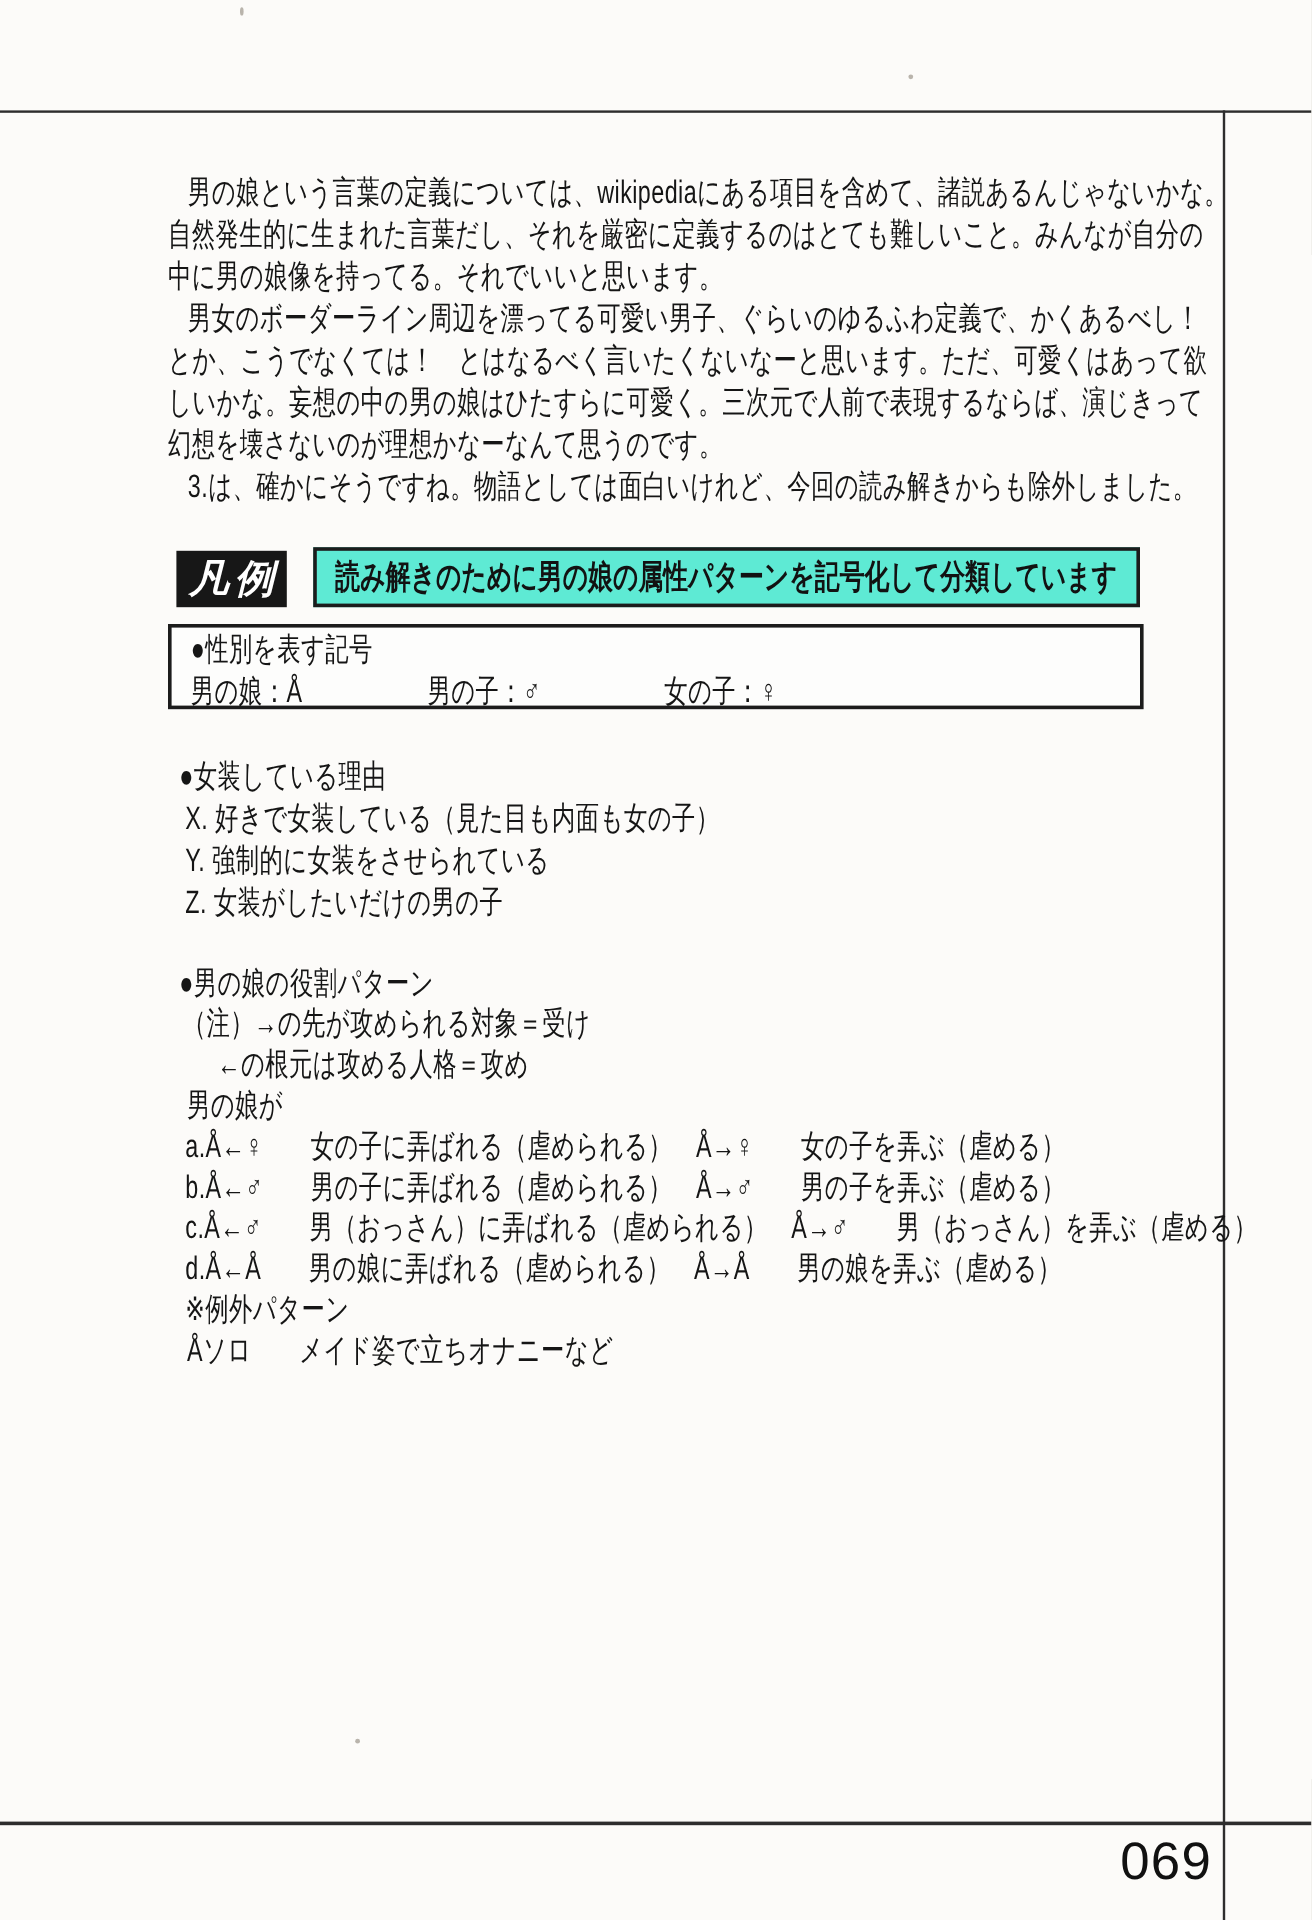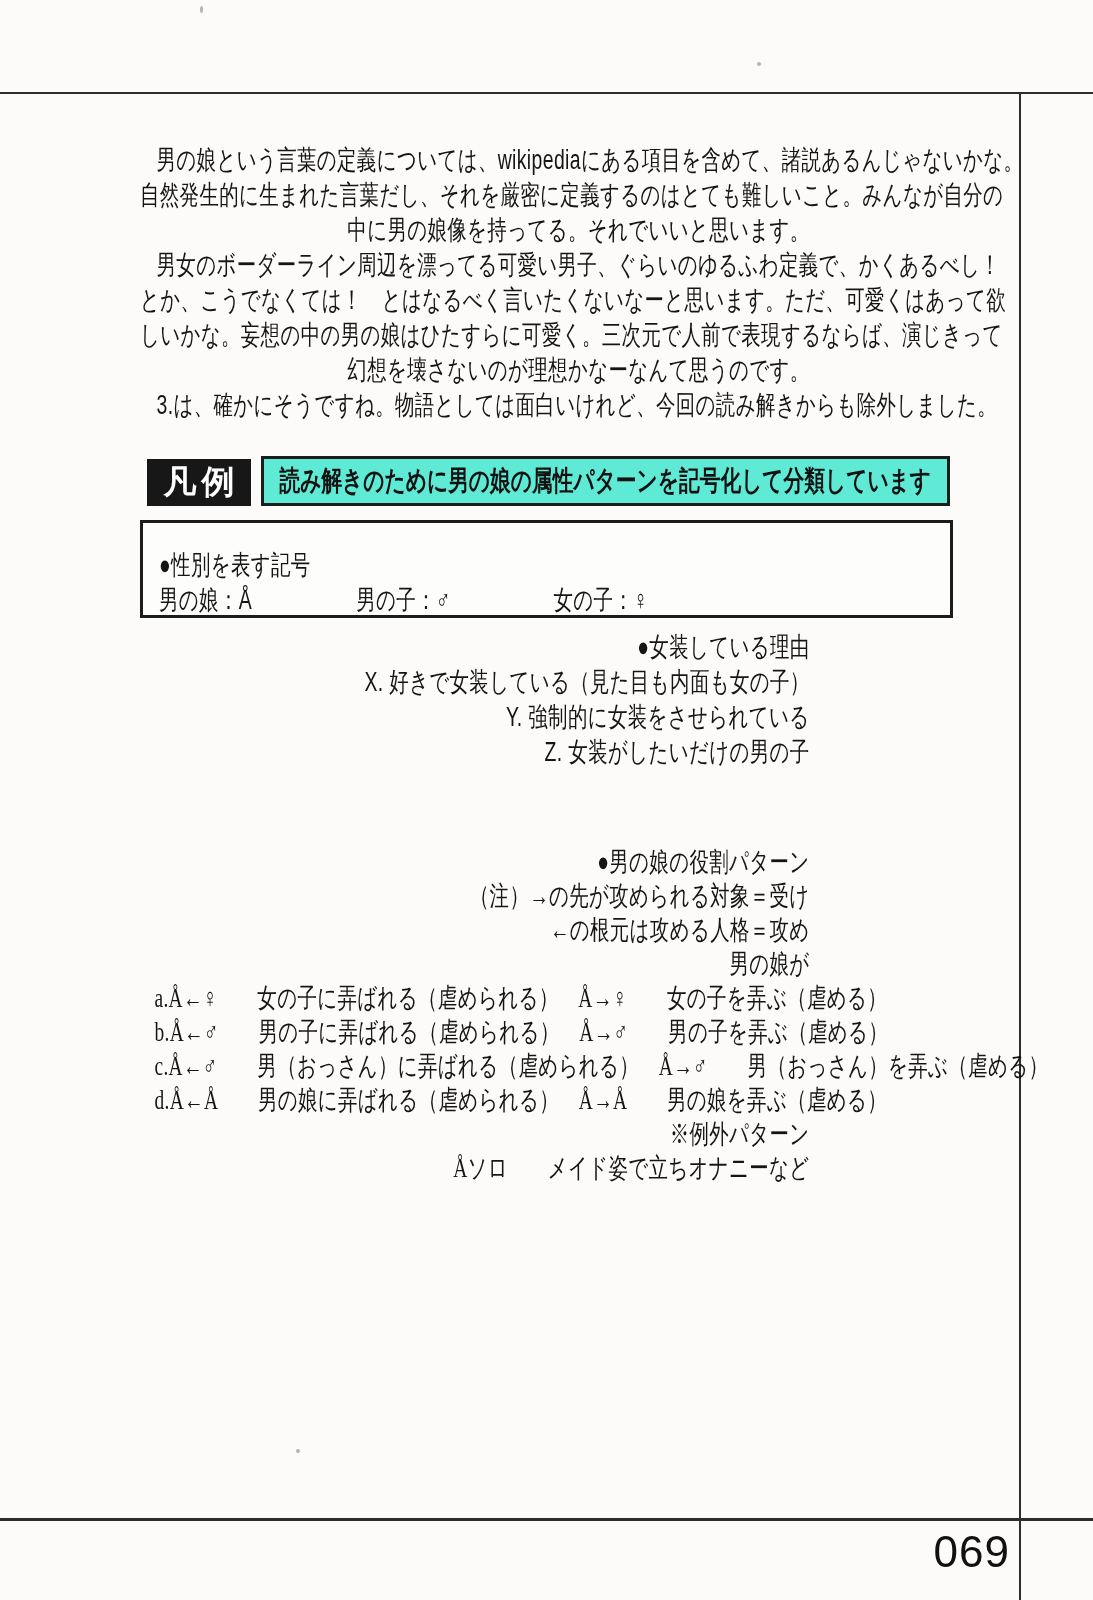--- a/index.html
+++ b/index.html
@@ -14,54 +14,55 @@
   .rule-top { left:0; top:92px; width:1093px; height:2px; }
   .rule-right { left:1019px; top:92px; width:2px; height:1508px; }
   .rule-bottom { left:0; top:1518px; width:1093px; height:3px; }
 
   
   .tx {
     font-size:27px; line-height:35px; white-space:pre;
     transform:scaleX(0.72); transform-origin:0 50%;
     letter-spacing:0.5px; color:#151515;
   }
-  .sec { position:absolute; left:140px; width:930px;text-align:right; }
+  .sec { position:absolute; left:140px; width:930px; }
   .indent { padding-left:23px; }
   .li  { padding-left:20px; }
   .li2 { padding-left:22px; }
   .note1 { padding-left:17px; }
   .note2 { padding-left:57px; }
   .heading { padding-left:13px; }
 
   .roles .tx { line-height:34px; }
 
   
   .legend-label {
-    position:absolute; left:147px; top:459px; width:104px; height:47px;
+    position:absolute; left:147px; top:459px; width:92px; height:47px;
     background:#171717; color:#ffffff;
     display:flex; align-items:center; justify-content:center;
     font-family:"Liberation Serif","DejaVu Serif",serif;
     font-weight:bold; font-size:33px; letter-spacing:5px; padding-left:5px;
     box-sizing:border-box;
+    font-style:italic;
   }
   .legend-title-box {
     position:absolute; left:261px; top:456px; width:689px; height:50px;
     box-sizing:border-box; border:3px solid #1c1c1c; background:#5eead4;
     display:flex; align-items:center; justify-content:center;
   }
   .legend-title-box .tx-center {
     font-size:28px; font-weight:bold; white-space:pre;
     transform:scaleX(0.74); transform-origin:50% 50%; color:#121212;
   }
 
   
   .symbol-box {
-    position:absolute; left:140px; top:520px; width:813px; height:98px;
+    position:absolute; left:140px; top:520px; width:813px; height:71px;
     box-sizing:border-box; border:3px solid #1c1c1c; background:#fdfdfc;
-    padding:25px 0 0 16px;
+    padding:1px 0 0 16px;
   }
   .symbol-row { display:block; }
   .symbol-row .sym { display:inline-block; width:274px; }
 
   .page-number {
     position:absolute; left:920px; top:1527px; width:90px;
     text-align:right; font-size:44px; color:#111; letter-spacing:1px;
   }
 
   
@@ -105,21 +106,21 @@
     <div class="tx symbol-row"><span class="sym">男の娘：Å</span><span class="sym">男の子：♂</span><span class="sym">女の子：♀</span></div>
   </div>
 
   <div class="sec" style="top:630px;">
     <div class="tx heading">●女装している理由</div>
     <div class="tx li">X. 好きで女装している（見た目も内面も女の子）</div>
     <div class="tx li">Y. 強制的に女装をさせられている</div>
     <div class="tx li">Z. 女装がしたいだけの男の子</div>
   </div>
 
-  <div class="sec roles" style="top:845px;font-family:Liberation Serif, serif;">
+  <div class="sec roles" style="top:802px;">
     <div class="tx heading">●男の娘の役割パターン</div>
     <div class="tx note1">（注）→の先が攻められる対象＝受け</div>
     <div class="tx note2">←の根元は攻める人格＝攻め</div>
     <div class="tx li2">男の娘が</div>
     <div class="tx li">a.Å←♀　　女の子に弄ばれる（虐められる）　Å→♀　　女の子を弄ぶ（虐める）</div>
     <div class="tx li">b.Å←♂　　男の子に弄ばれる（虐められる）　Å→♂　　男の子を弄ぶ（虐める）</div>
     <div class="tx li">c.Å←♂　　男（おっさん）に弄ばれる（虐められる）　Å→♂　　男（おっさん）を弄ぶ（虐める）</div>
     <div class="tx li">d.Å←Å　　男の娘に弄ばれる（虐められる）　Å→Å　　男の娘を弄ぶ（虐める）</div>
     <div class="tx li">※例外パターン</div>
     <div class="tx li2">Åソロ　　メイド姿で立ちオナニーなど</div>

